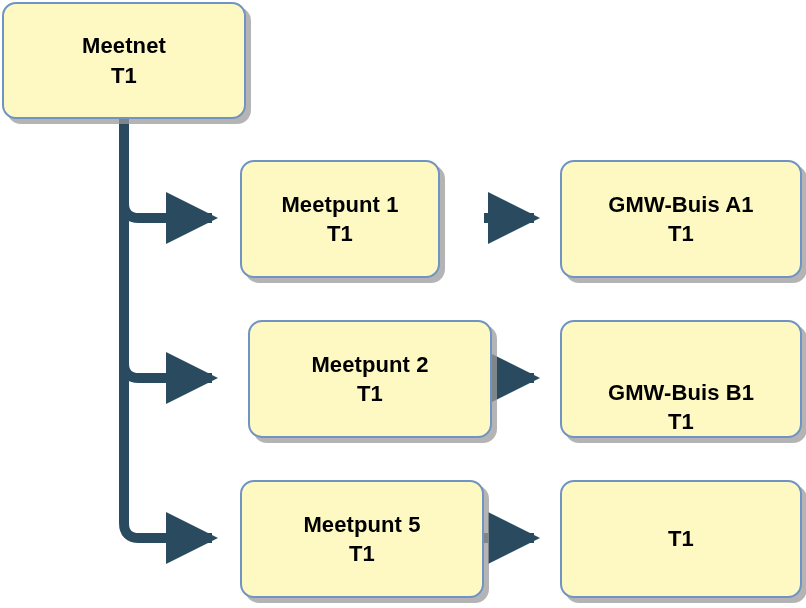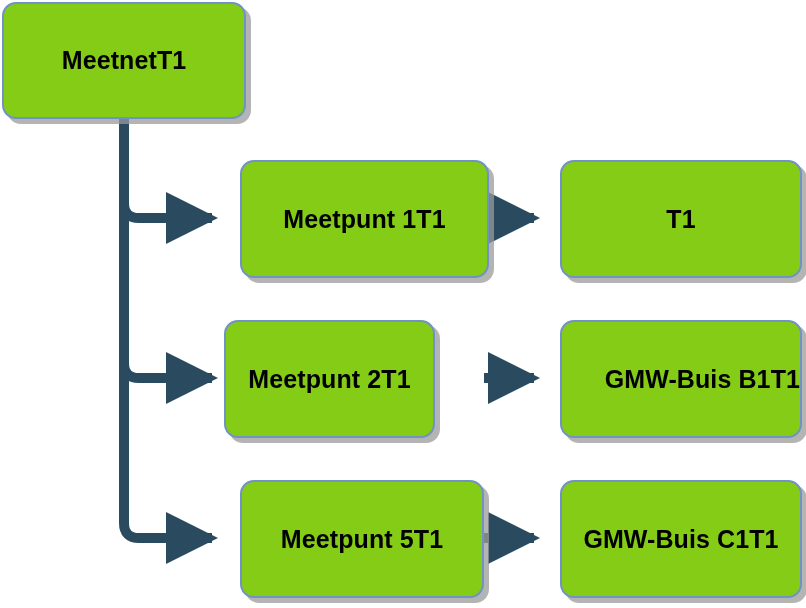--- a/index.html
+++ b/index.html
@@ -23,44 +23,44 @@
     position: absolute;
     left: 0;
     top: 0;
     width: 806px;
     height: 608px;
     pointer-events: none;
   }
   .node {
     position: absolute;
     box-sizing: border-box;
-    background: #84cc16;
+    background: #fef9c3;
     border: 2px solid #6f93c3;
     border-radius: 14px;
     box-shadow: 5px 5px 0 0 rgba(155,155,155,0.75);
     display: flex;
-    flex-direction: row;
+    flex-direction: column;
     align-items: center;
     justify-content: center;
     text-align: center;
     color: #000000;
     font-weight: bold;
-    font-size: 25px;
+    font-size: 22px;
     line-height: 1.32;
     letter-spacing: 0.1px;
   }
   .node .line1,
   .node .line2 {
     display: block;
     white-space: nowrap;
   }
   
   #node-meetnet      { left: 2px;   top: 2px;   width: 244px; height: 117px; }
-  #node-meetpunt-1   { left: 240px; top: 160px; width: 249px; height: 118px; }
-  #node-meetpunt-2   { left: 224px; top: 320px; width: 211px; height: 118px; }
+  #node-meetpunt-1   { left: 240px; top: 160px; width: 200px; height: 118px; }
+  #node-meetpunt-2   { left: 248px; top: 320px; width: 244px; height: 118px; }
   #node-meetpunt-3   { left: 240px; top: 480px; width: 244px; height: 118px; }
   #node-gmw-a1       { left: 560px; top: 160px; width: 242px; height: 118px; }
   #node-gmw-b1       { left: 560px; top: 320px; width: 242px; height: 118px; justify-content: flex-end; }
   #node-gmw-c1       { left: 560px; top: 480px; width: 242px; height: 118px; }
 </style>
 </head>
 <body>
 
 <div id="diagram">
 
@@ -106,26 +106,26 @@
     <span class="line1">Meetpunt 2</span>
     <span class="line2">T1</span>
   </div>
 
   <div class="node" id="node-meetpunt-3">
     <span class="line1">Meetpunt 5</span>
     <span class="line2">T1</span>
   </div>
 
   <div class="node" id="node-gmw-a1">
+    <span class="line1">GMW-Buis A1</span>
     <span class="line2">T1</span>
   </div>
 
   <div class="node" id="node-gmw-b1">
     <span class="line1">GMW-Buis B1</span>
     <span class="line2">T1</span>
   </div>
 
   <div class="node" id="node-gmw-c1">
-    <span class="line1">GMW-Buis C1</span>
     <span class="line2">T1</span>
   </div>
 
 </div>
 
 </body></html>

